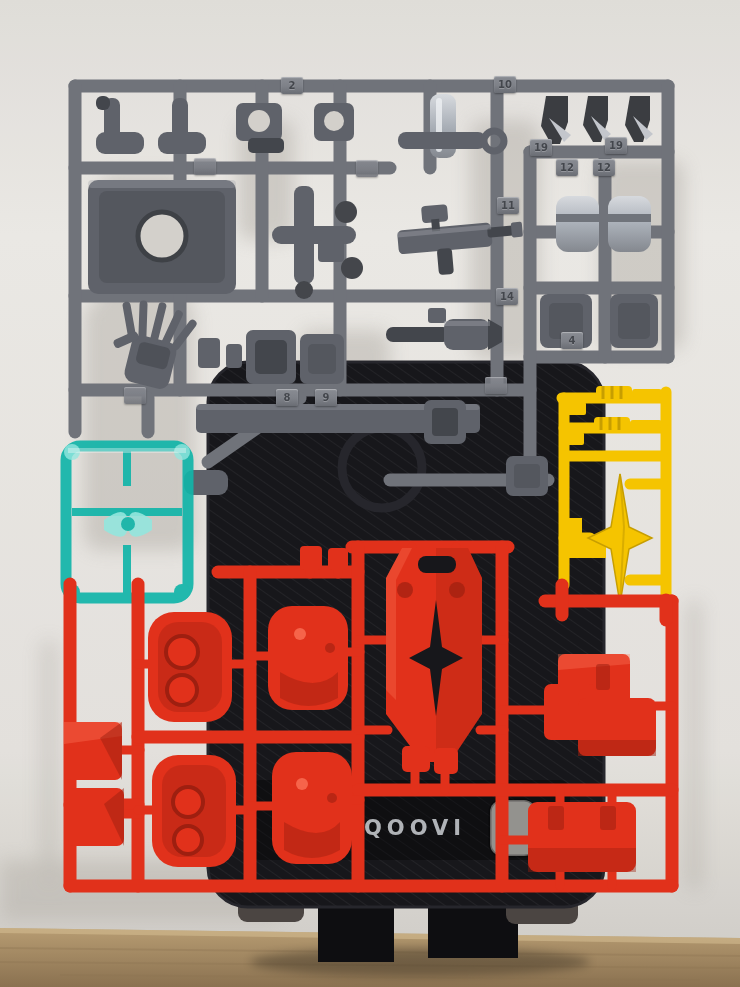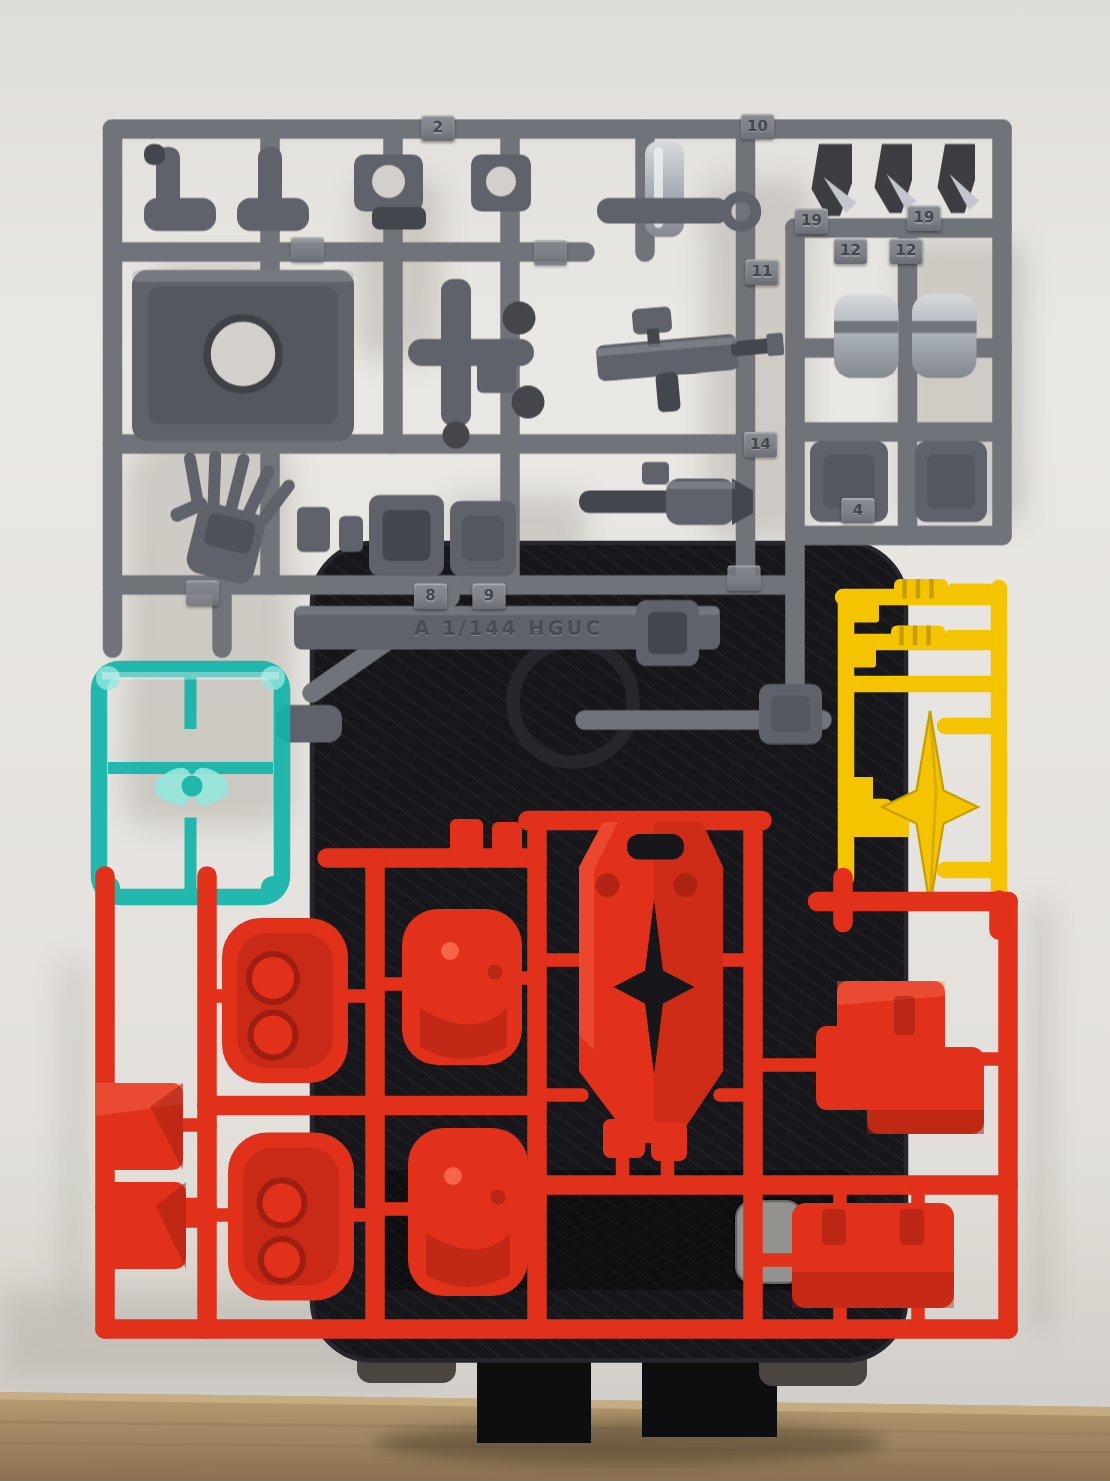--- a/index.html
+++ b/index.html
@@ -381,27 +381,27 @@
     <g fill="var(--red)">
       <rect x="300" y="546" width="22" height="24" rx="4"></rect>
       <rect x="328" y="548" width="20" height="22" rx="4"></rect>
       <rect x="402" y="746" width="28" height="26" rx="5"></rect>
       <rect x="434" y="748" width="24" height="26" rx="5"></rect>
     </g>
   </g>
 </svg>
 
 <div class="overlay">
-  <div class="runner-label">A 1/144 HGUC</div>
+  <div class="brand">QOOVI</div>
 
   <div class="part-tag" style="left:281px;top:77px">2</div>
   <div class="part-tag" style="left:276px;top:389px">8</div>
   <div class="part-tag" style="left:315px;top:389px">9</div>
   <div class="part-tag" style="left:494px;top:76px">10</div>
-  <div class="part-tag" style="left:497px;top:173px">11</div>
+  <div class="part-tag" style="left:497px;top:197px">11</div>
   <div class="part-tag" style="left:496px;top:288px">14</div>
   <div class="part-tag" style="left:561px;top:332px">4</div>
   <div class="part-tag" style="left:530px;top:139px">19</div>
   <div class="part-tag" style="left:605px;top:137px">19</div>
   <div class="part-tag" style="left:556px;top:159px">12</div>
   <div class="part-tag" style="left:593px;top:159px">12</div>
 
   <div class="part-tag blank" style="left:194px;top:158px"></div>
   <div class="part-tag blank" style="left:356px;top:160px"></div>
   <div class="part-tag blank" style="left:124px;top:387px"></div>

